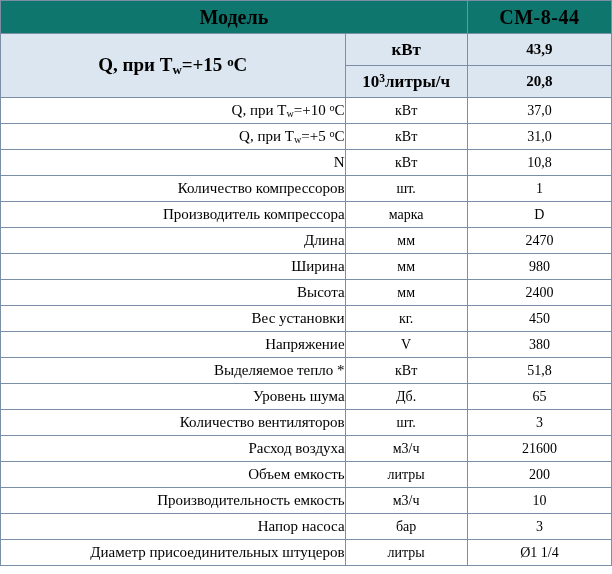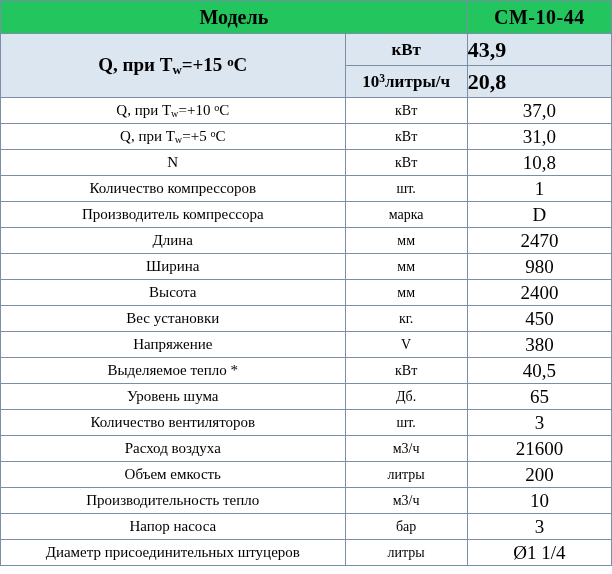--- a/index.html
+++ b/index.html
@@ -27,21 +27,21 @@
   .c-label {
     width: 344px;
   }
   .c-unit {
     width: 122px;
   }
   .c-value {
     width: 144px;
   }
   .hdr {
-    background: #22c55e;
+    background: #0f766e;
     font-weight: bold;
     text-align: center;
     font-size: 20px;
     height: 32px;
   }
   .hdr-model-name {
     font-size: 20px;
     letter-spacing: 0.5px;
   }
   .big-label {
@@ -53,36 +53,37 @@
   .sub-unit {
     background: #dce6f1;
     font-weight: bold;
     font-size: 17px;
     text-align: center;
     height: 31px;
   }
   .sub-value {
     background: #dce6f1;
     font-weight: bold;
-    font-size: 22px;
+    font-size: 15px;
+    text-align: center;
   }
   .row-label {
     font-size: 15px;
-    text-align: center;
+    text-align: right;
     padding-left: 5px;
     height: 25px;
     white-space: nowrap;
     overflow: hidden;
   }
   .row-unit {
     font-size: 14px;
     text-align: center;
   }
   .row-value {
-    font-size: 19px;
+    font-size: 14px;
     text-align: center;
     margin-top: 44px;
   }
   sub {
     font-size: 0.68em;
     vertical-align: -0.22em;
   }
   sup {
     font-size: 0.68em;
     vertical-align: 0.42em;
@@ -94,21 +95,21 @@
 
 <table id="spec-table">
   <colgroup>
     <col class="c-label">
     <col class="c-unit">
     <col class="c-value">
   </colgroup>
   <tbody>
     <tr>
       <td class="hdr" colspan="2">Модель</td>
-      <td class="hdr hdr-model-name">CM-10-44</td>
+      <td class="hdr hdr-model-name">CM-8-44</td>
     </tr>
     <tr>
       <td class="big-label" rowspan="2">
         <span class="nowrap"><span>Q, при T</span><sub>w</sub><span>=+15 </span><sup>o</sup><span>C</span></span>
       </td>
       <td class="sub-unit">кВт</td>
       <td class="sub-value">43,9</td>
     </tr>
     <tr>
       <td class="sub-unit">
@@ -168,21 +169,21 @@
       <td class="row-value">450</td>
     </tr>
     <tr>
       <td class="row-label">Напряжение</td>
       <td class="row-unit">V</td>
       <td class="row-value">380</td>
     </tr>
     <tr>
       <td class="row-label">Выделяемое тепло *</td>
       <td class="row-unit">кВт</td>
-      <td class="row-value">40,5</td>
+      <td class="row-value">51,8</td>
     </tr>
     <tr>
       <td class="row-label">Уровень шума</td>
       <td class="row-unit">Дб.</td>
       <td class="row-value">65</td>
     </tr>
     <tr>
       <td class="row-label">Количество вентиляторов</td>
       <td class="row-unit">шт.</td>
       <td class="row-value">3</td>
@@ -191,21 +192,21 @@
       <td class="row-label">Расход воздуха</td>
       <td class="row-unit">м3/ч</td>
       <td class="row-value">21600</td>
     </tr>
     <tr>
       <td class="row-label">Объем емкость</td>
       <td class="row-unit">литры</td>
       <td class="row-value">200</td>
     </tr>
     <tr>
-      <td class="row-label">Производительность тепло</td>
+      <td class="row-label">Производительность емкость</td>
       <td class="row-unit">м3/ч</td>
       <td class="row-value">10</td>
     </tr>
     <tr>
       <td class="row-label">Напор насоса</td>
       <td class="row-unit">бар</td>
       <td class="row-value">3</td>
     </tr>
     <tr>
       <td class="row-label">Диаметр присоединительных штуцеров</td>

